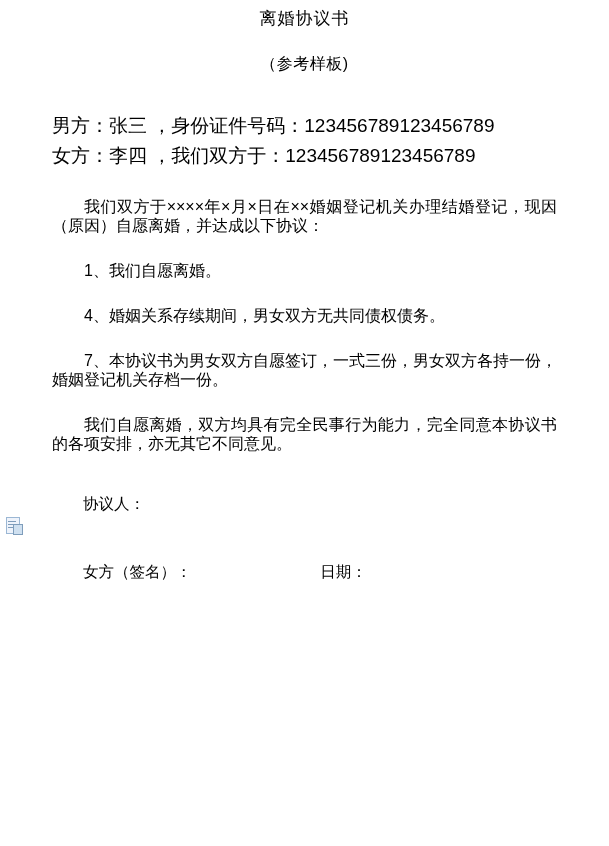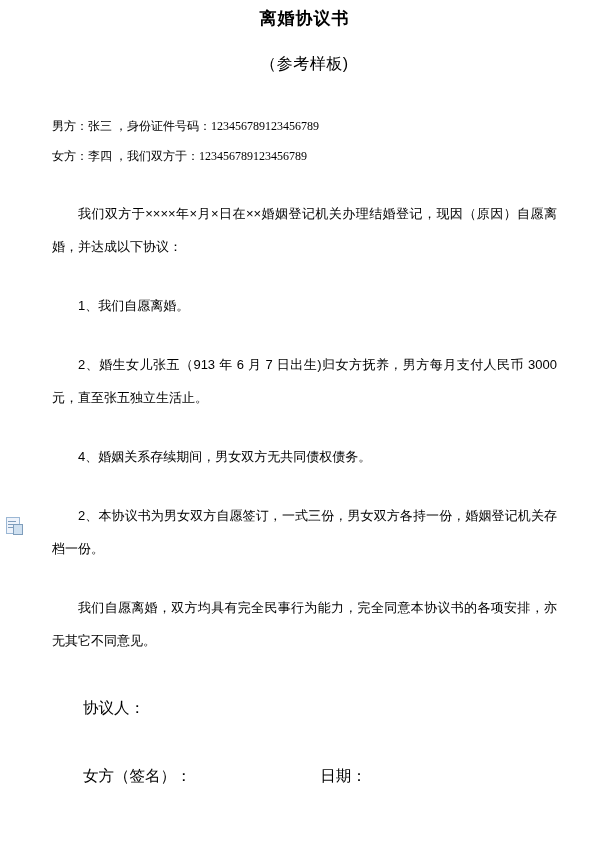--- a/index.html
+++ b/index.html
@@ -18,45 +18,44 @@
   .page {
     position: relative;
     width: 609px;
     height: 846px;
     box-sizing: border-box;
     padding: 0 52px;
   }
   .title {
     text-align: center;
     font-size: 17px;
-    font-weight: bold;
+    font-weight: normal;
     letter-spacing: 1px;
     margin-top: 7px;
   }
   .subtitle {
     text-align: center;
     font-size: 16px;
     margin-top: 24px;
     letter-spacing: 0.5px;
   }
   .parties {
     margin-top: 36px;
   }
   .party-line {
-    font-size: 12px;
+    font-size: 19px;
     line-height: 30px;
     white-space: nowrap;
-    font-family: Liberation Serif, serif;
   }
   .body-block {
     margin-top: 26px;
   }
   .para {
-    font-size: 13px;
-    line-height: 33px;
+    font-size: 16px;
+    line-height: 19px;
     text-align: justify;
     text-justify: inter-ideograph;
     margin: 0;
   }
   .indent {
     text-indent: 2em;
   }
   .para-gap {
     margin-top: 26px;
   }
@@ -120,23 +119,22 @@
   <div class="subtitle">（参考样板)</div>
 
   <div class="parties">
     <div class="party-line">男方：张三 ，身份证件号码：123456789123456789</div>
     <div class="party-line">女方：李四 ，我们双方于：123456789123456789</div>
   </div>
 
   <div class="body-block">
     <p class="para indent">我们双方于××××年×月×日在××婚姻登记机关办理结婚登记，现因（原因）自愿离婚，并达成以下协议：</p>
     <p class="para indent para-gap">1、我们自愿离婚。</p>
-    <p class="para indent para-gap">2、婚生女儿张五（913 年 6 月 7 日出生)归女方抚养，男方每月支付人民币 3000 元，直至张五独立生活止。</p>
     <p class="para indent para-gap">4、婚姻关系存续期间，男女双方无共同债权债务。</p>
-    <p class="para indent para-gap">2、本协议书为男女双方自愿签订，一式三份，男女双方各持一份，婚姻登记机关存档一份。</p>
+    <p class="para indent para-gap">7、本协议书为男女双方自愿签订，一式三份，男女双方各持一份，婚姻登记机关存档一份。</p>
     <p class="para indent para-gap">我们自愿离婚，双方均具有完全民事行为能力，完全同意本协议书的各项安排，亦无其它不同意见。</p>
   </div>
 
   <div class="sig-block">
     <div class="sig-line">协议人：</div>
     <div class="sig-line">
       <span>女方（签名）：</span>
       <span class="gap"></span>
       <span>日期：</span>
     </div>

